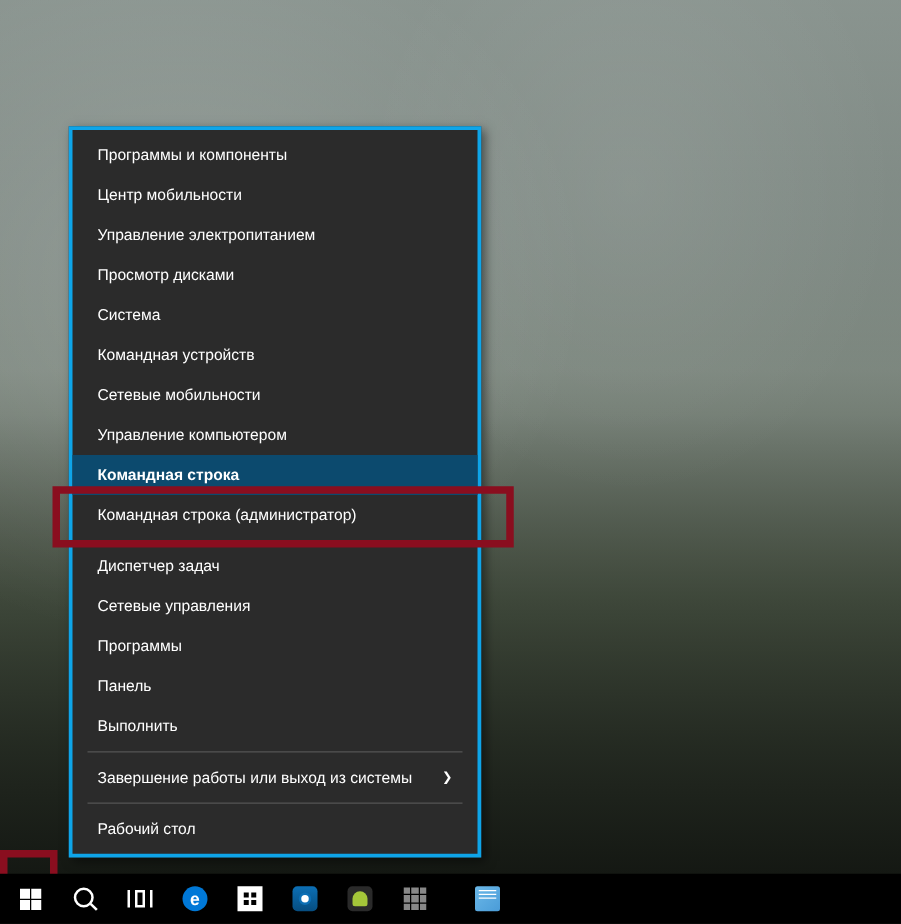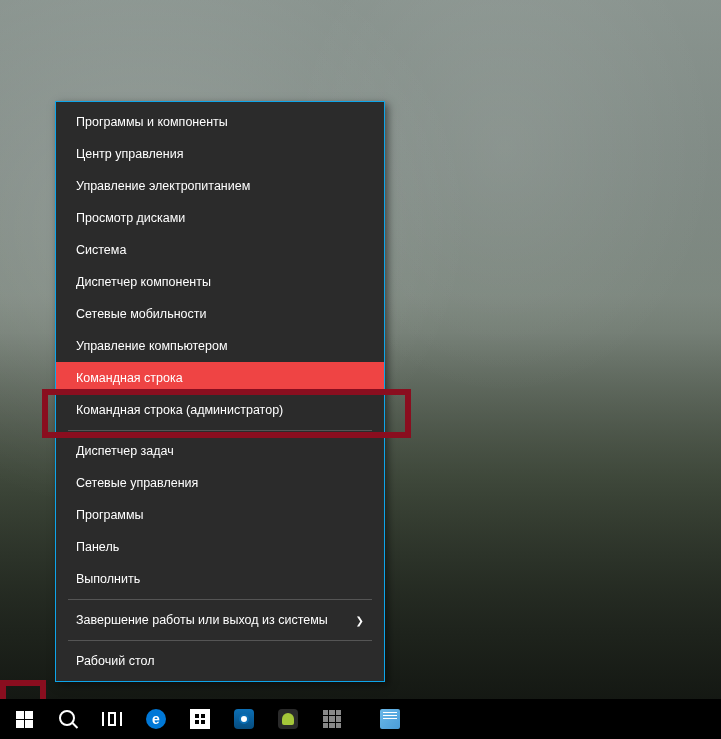--- a/index.html
+++ b/index.html
@@ -28,38 +28,39 @@
           rgba(15,18,14,1) 100%);
     }
     
     
     .context-menu {
       position: absolute;
       left: 55px;
       top: 101px;
       width: 330px;
       background: #2b2b2b;
-      border: 1px solid #0ea5e9;
+      border: 3px solid #0ea5e9;
       padding: 4px 0;
       box-shadow: 3px 3px 8px rgba(0,0,0,0.5);
     }
     
     .menu-item {
       padding: 9px 20px;
       color: #fff;
       font-size: 12.5px;
       cursor: default;
       display: flex;
       justify-content: space-between;
       align-items: center;
       position: relative;
     }
     
     .menu-item.hovered {
-      background: #ef4444;
+      background: #0c4a6e;
+      font-weight: bold;
     }
     
     .menu-separator {
       height: 1px;
       background: #555;
       margin: 4px 12px;
     }
     
     .submenu-arrow {
       font-size: 10px;
@@ -235,33 +236,33 @@
 </head>
 <body>
 
 <div class="desktop"></div>
 
 <div class="context-menu">
   <div class="menu-item">
       <span>Программы и компоненты</span>
     </div>
   <div class="menu-item">
-      <span>Центр управления</span>
+      <span>Центр мобильности</span>
     </div>
   <div class="menu-item">
       <span>Управление электропитанием</span>
     </div>
   <div class="menu-item">
       <span>Просмотр дисками</span>
     </div>
   <div class="menu-item">
       <span>Система</span>
     </div>
   <div class="menu-item">
-      <span>Диспетчер компоненты</span>
+      <span>Командная устройств</span>
     </div>
   <div class="menu-item">
       <span>Сетевые мобильности</span>
     </div>
   <div class="menu-item">
       <span>Управление компьютером</span>
     </div>
   <div class="menu-item hovered">
       <span>Командная строка</span>
     </div>

